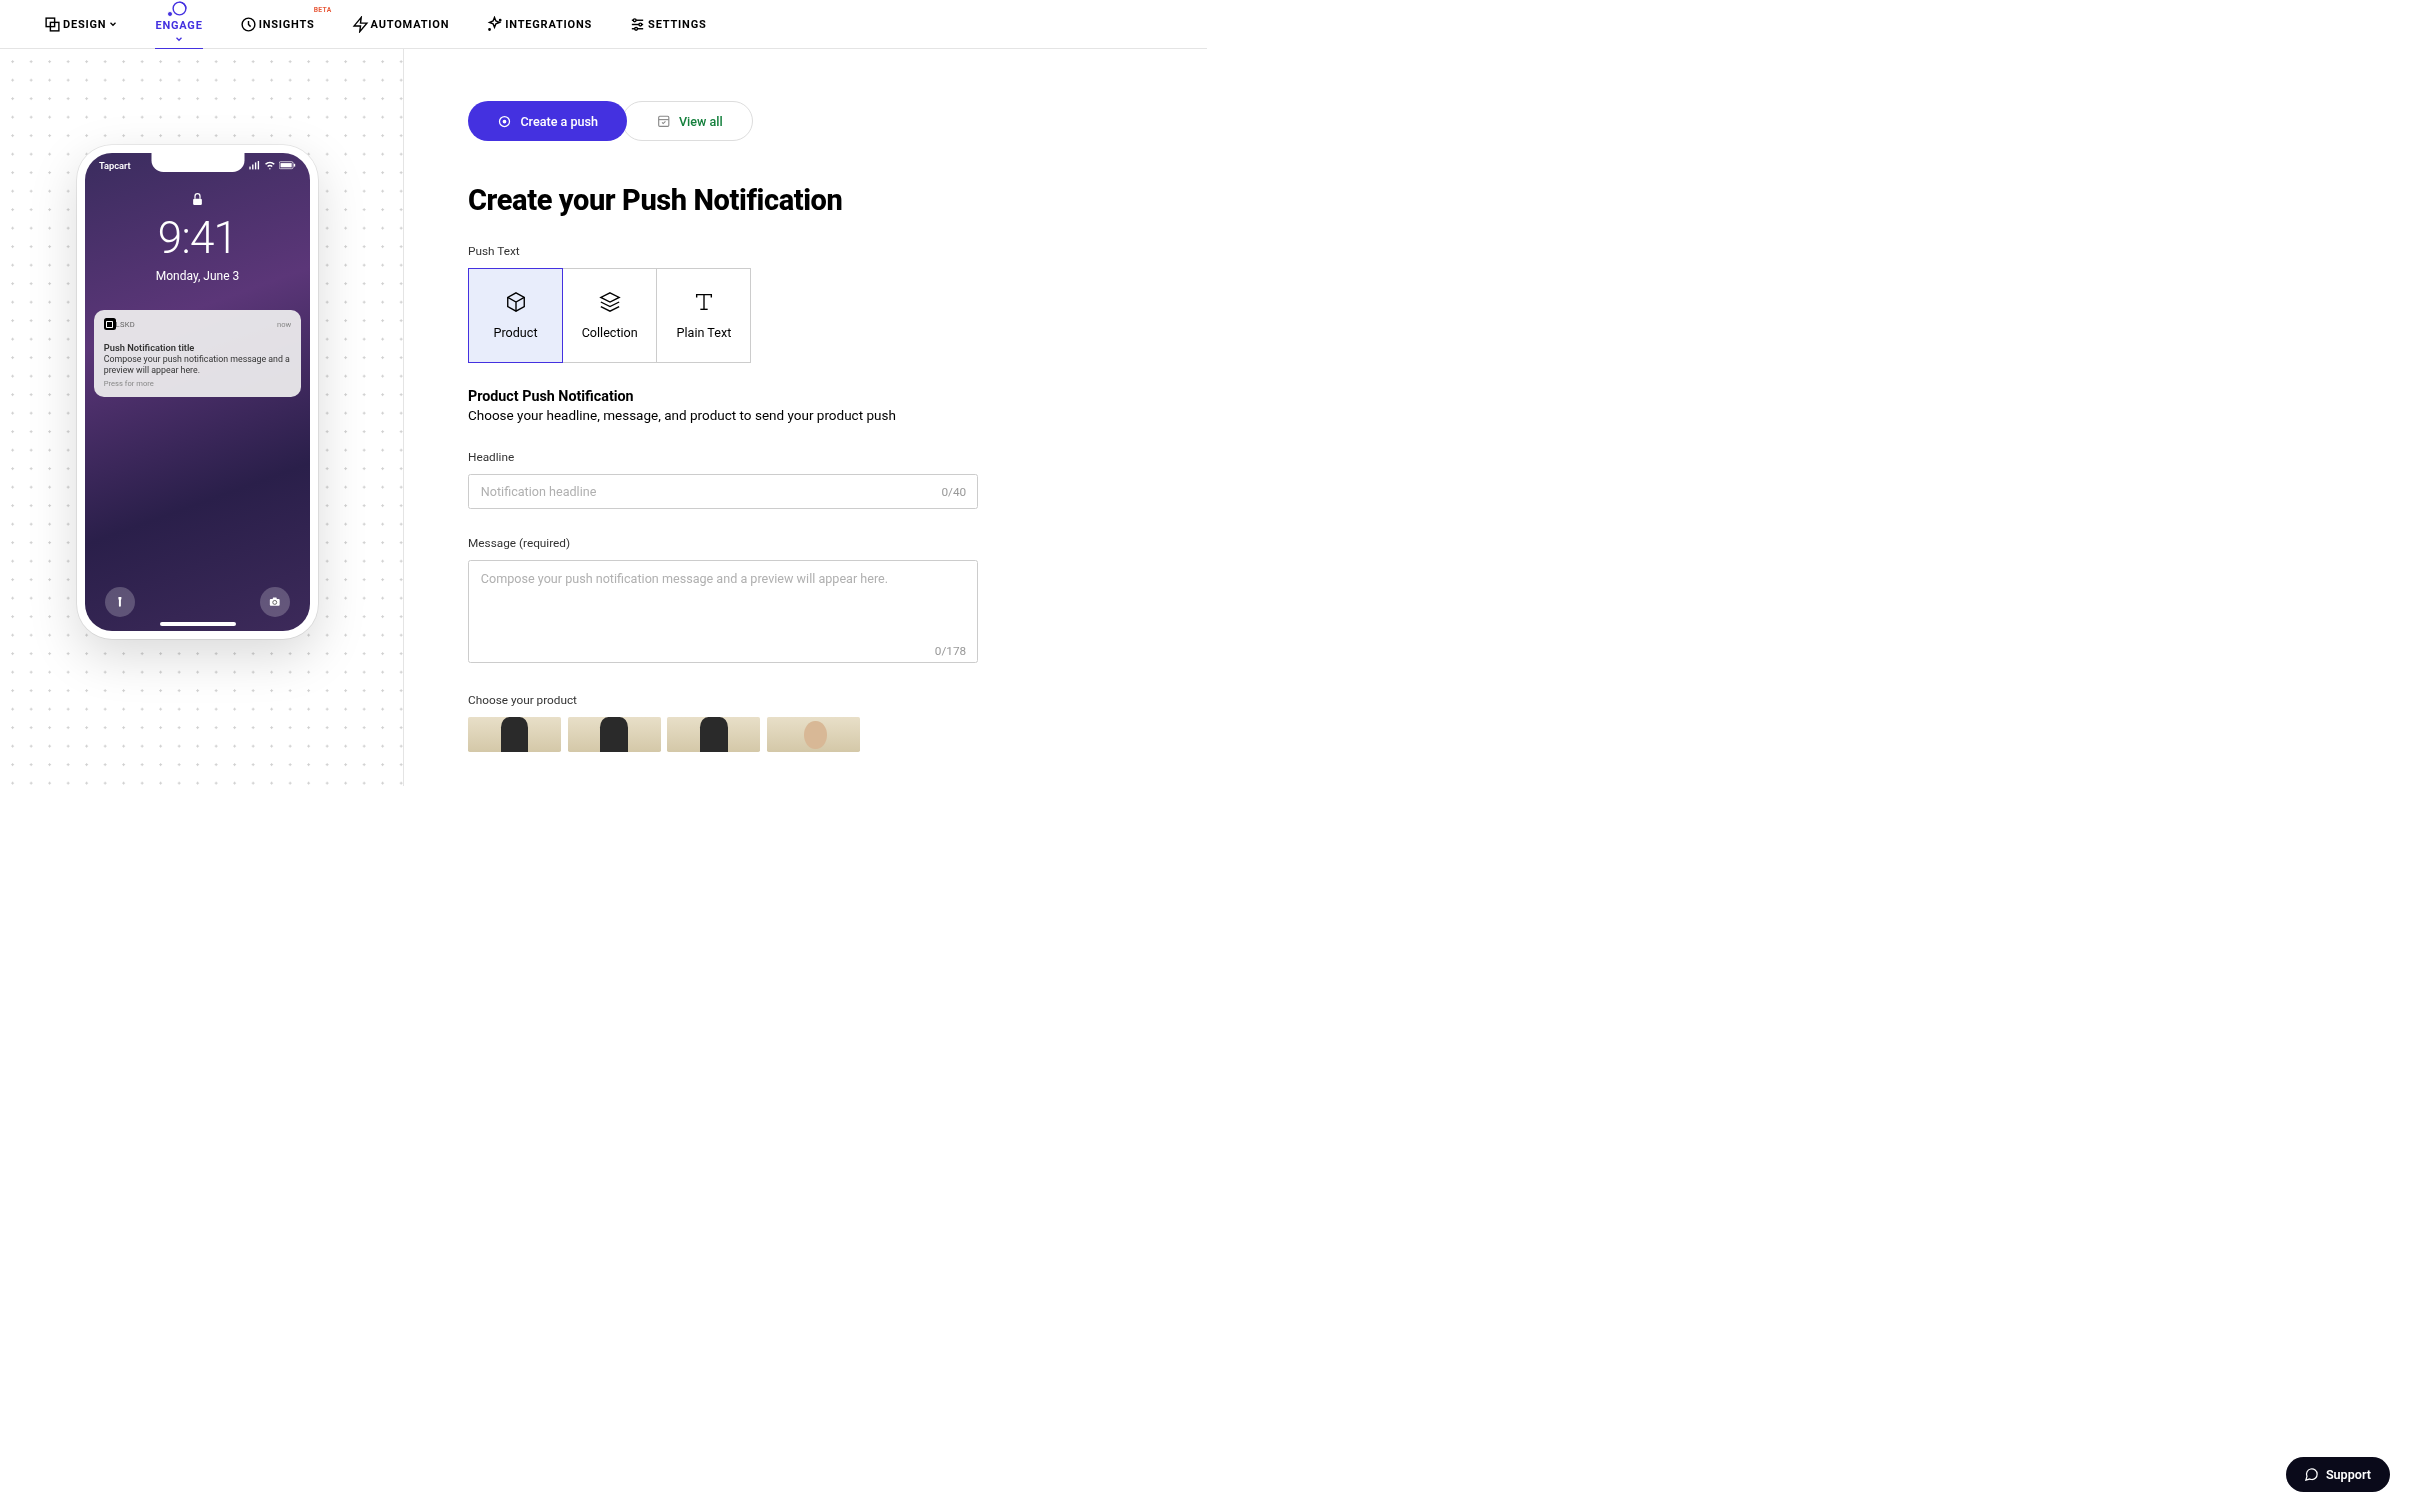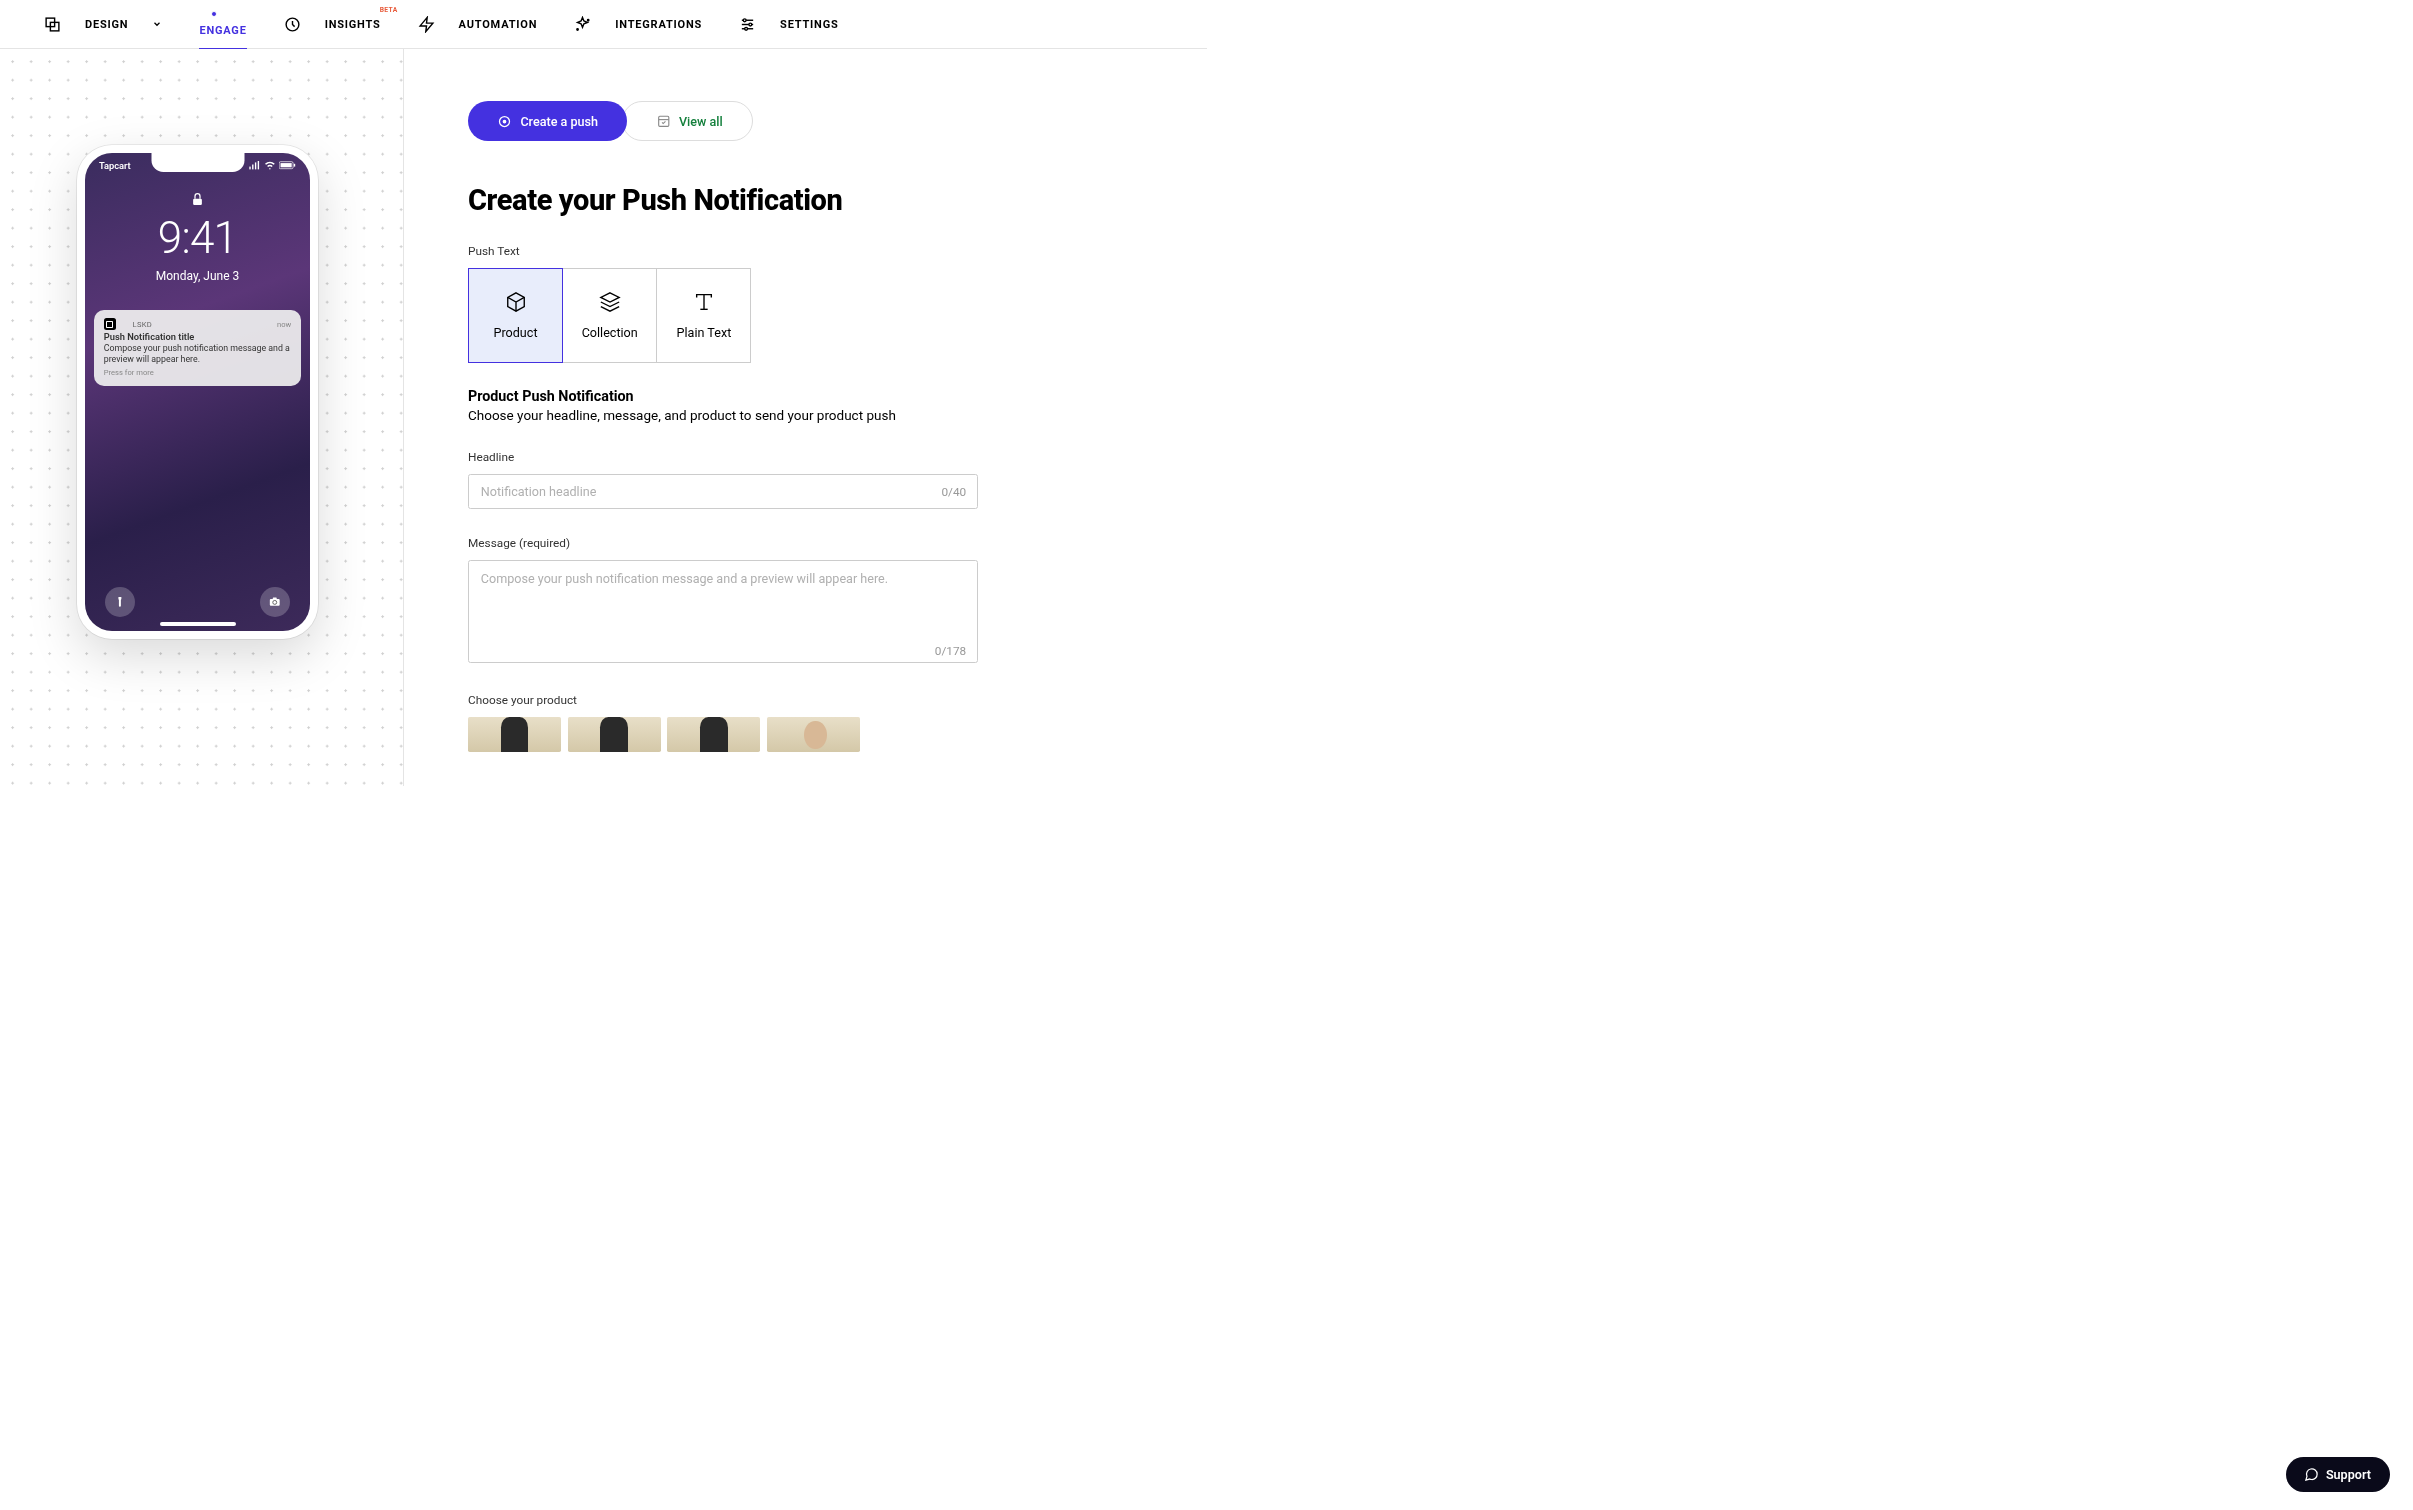--- a/index.html
+++ b/index.html
@@ -1,20 +1,20 @@
 <!DOCTYPE html>
 <html style="font-size:13.5px"><head>
 <meta charset="utf-8">
 <style>
 * { margin: 0; padding: 0; box-sizing: border-box; }
 body { font-family: -apple-system, BlinkMacSystemFont, "Segoe UI", Roboto, sans-serif; background: #fff; color: #000; width: 1207px; }
 
 
 .topnav { display: flex; align-items: center; height: 49px; border-bottom: 0.8px solid #e4e4e4; padding: 0 44px; gap: 37px; }
-.navitem { display: flex; align-items: center; gap: 24px; font-size: 11px; font-weight: 700; letter-spacing: 0.8px; text-transform: uppercase; cursor: pointer; height: 49px; position: relative; }
+.navitem { display: flex; align-items: center; gap: 2px; font-size: 11px; font-weight: 700; letter-spacing: 0.8px; text-transform: uppercase; cursor: pointer; height: 49px; position: relative; }
 .navitem svg { width: 17px; height: 17px; }
 .chev { width: 10px !important; height: 10px !important; }
 .navitem.active { color: #4431e0; border-bottom: 1.7px solid #4431e0; flex-direction: column; }
 .navitem.active svg { stroke: #4431e0; }
 .beta { position: absolute; top: 6.7px; right: -17px; font-size: 6.7px; color: #e85a3a; font-weight: 700; letter-spacing: 0.4px; }
 .notif-dot { position: absolute; top: 11.8px; left: 11.8px; width: 5.9px; height: 5.9px; background: #4431e0; border-radius: 50%; border: 1.3px solid #fff; }
 
 
 .layout { display: flex; }
 .left-panel { width: 404px; min-height: 706px; border-right: 0.8px solid #e4e4e4; position: relative; background: #fff; }
@@ -24,21 +24,21 @@
 .phone { position: absolute; left: 77px; top: 96px; width: 241px; height: 494px; background: #fff; border-radius: 35px; box-shadow: 0 17px 50px rgba(0,0,0,0.15), 0 0 0 0.8px #e8e8e8; padding: 8.4px; }
 .phone-screen { width: 100%; height: 100%; border-radius: 27px; background: linear-gradient(160deg, #3a2c5e 0%, #5b3678 35%, #2a1f4a 70%, #3d2a5a 100%); position: relative; overflow: hidden; }
 .notch { position: absolute; top: 0; left: 50%; transform: translateX(-50%); width: 93px; height: 18.5px; background: #fff; border-radius: 0 0 11.8px 11.8px; z-index: 5; }
 .statusbar { display: flex; justify-content: space-between; padding: 6.7px 13.5px 0; color: #fff; font-size: 9.3px; font-weight: 600; }
 .status-icons { display: flex; gap: 3.4px; align-items: center; }
 .lock-area { text-align: center; color: #fff; margin-top: 18.5px; }
 .lock-icon { font-size: 15px; }
 .time { font-size: 44px; font-weight: 300; line-height: 1; margin-top: 5px; letter-spacing: -0.8px; }
 .date { font-size: 12px; margin-top: 9px; }
 .notif-card { margin: 27px 8.4px 0; background: rgba(240,240,240,0.92); border-radius: 10px; padding: 8.4px 10px; font-size: 8.4px; color: #333; }
-.notif-head { display: flex; align-items: center; gap: 17px; margin-bottom: 1px; }
+.notif-head { display: flex; align-items: center; gap: 0; margin-bottom: 12px; }
 .notif-app-icon { width: 11.8px; height: 11.8px; background: #000; border-radius: 2.5px; display:flex; align-items:center; justify-content:center;}
 .notif-app-icon::after{content:"";width:5px;height:5px;border:0.8px solid #fff;border-radius:0.8px;}
 .notif-app { font-size: 7.6px; color: #666; text-transform: uppercase; letter-spacing: 0.3px; flex:1;}
 .notif-time { font-size: 7.6px; color: #888; }
 .notif-title { font-weight: 600; font-size: 9.3px; }
 .notif-body { font-size: 8.8px; line-height: 1.3; margin-top: 0.8px; }
 .notif-more { font-size: 7.6px; color: #888; margin-top: 2.5px; }
 .phone-bottom { position: absolute; bottom: 13.5px; left: 0; right: 0; display: flex; justify-content: space-between; padding: 0 20px; }
 .circle-btn { width: 30px; height: 30px; background: rgba(255,255,255,0.22); border-radius: 50%; display: flex; align-items: center; justify-content: center; color: #fff; }
 .home-bar { position: absolute; bottom: 5px; left: 50%; transform: translateX(-50%); width: 76px; height: 3.4px; background: #fff; border-radius: 2.5px; }

